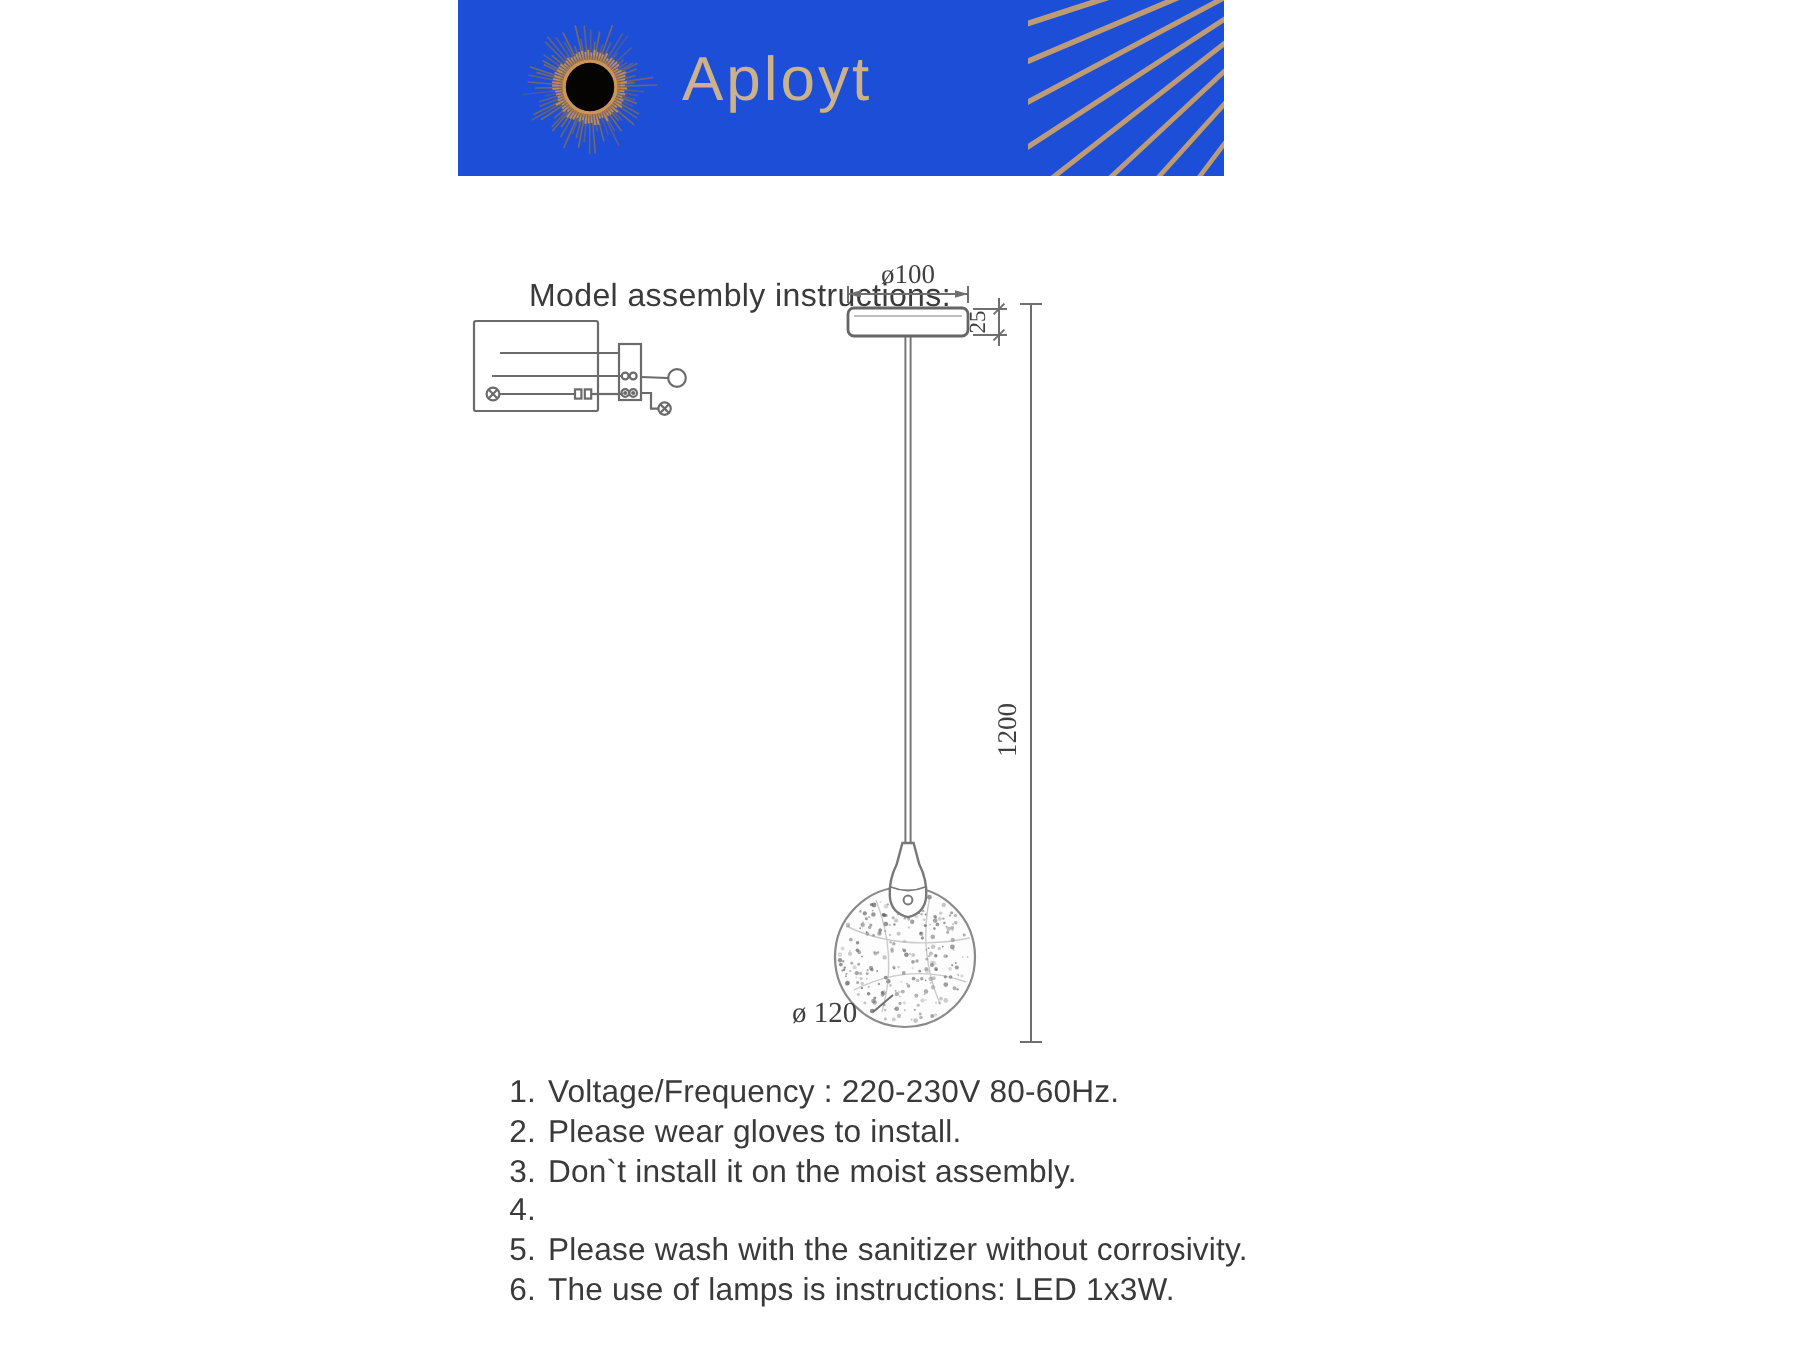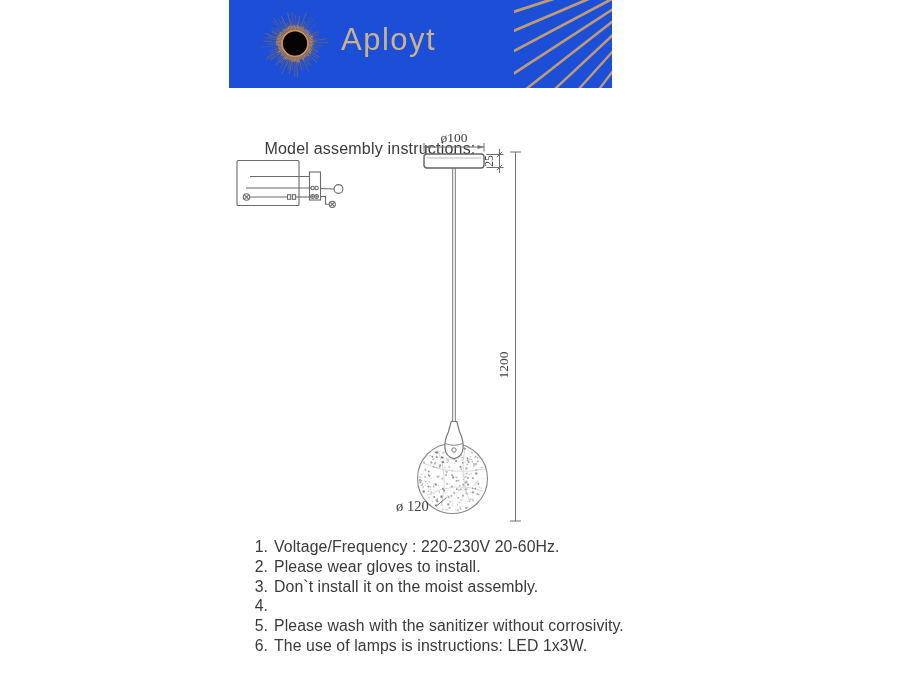--- a/index.html
+++ b/index.html
@@ -549,21 +549,21 @@
     </g>
     <text x="454" y="141.5" text-anchor="middle" font-size="13.5">ø100</text>
     <text transform="translate(492.5,161) rotate(-90)" text-anchor="middle" font-size="11.5">25</text>
     <text transform="translate(508,365) rotate(-90)" text-anchor="middle" font-size="13.5">1200</text>
     <text x="396" y="511" font-size="14.5">ø 120</text>
   </svg>
 
   <ol class="instructions">
     <li>
         <span class="num">1.</span>
-        <span class="txt">Voltage/Frequency : 220-230V 20-60Hz.</span>
+        <span class="txt">Voltage/Frequency : 220-230V 80-60Hz.</span>
       </li>
     <li>
         <span class="num">2.</span>
         <span class="txt">Please wear gloves to install.</span>
       </li>
     <li>
         <span class="num">3.</span>
         <span class="txt">Don`t install it on the moist assembly.</span>
       </li>
     <li>

